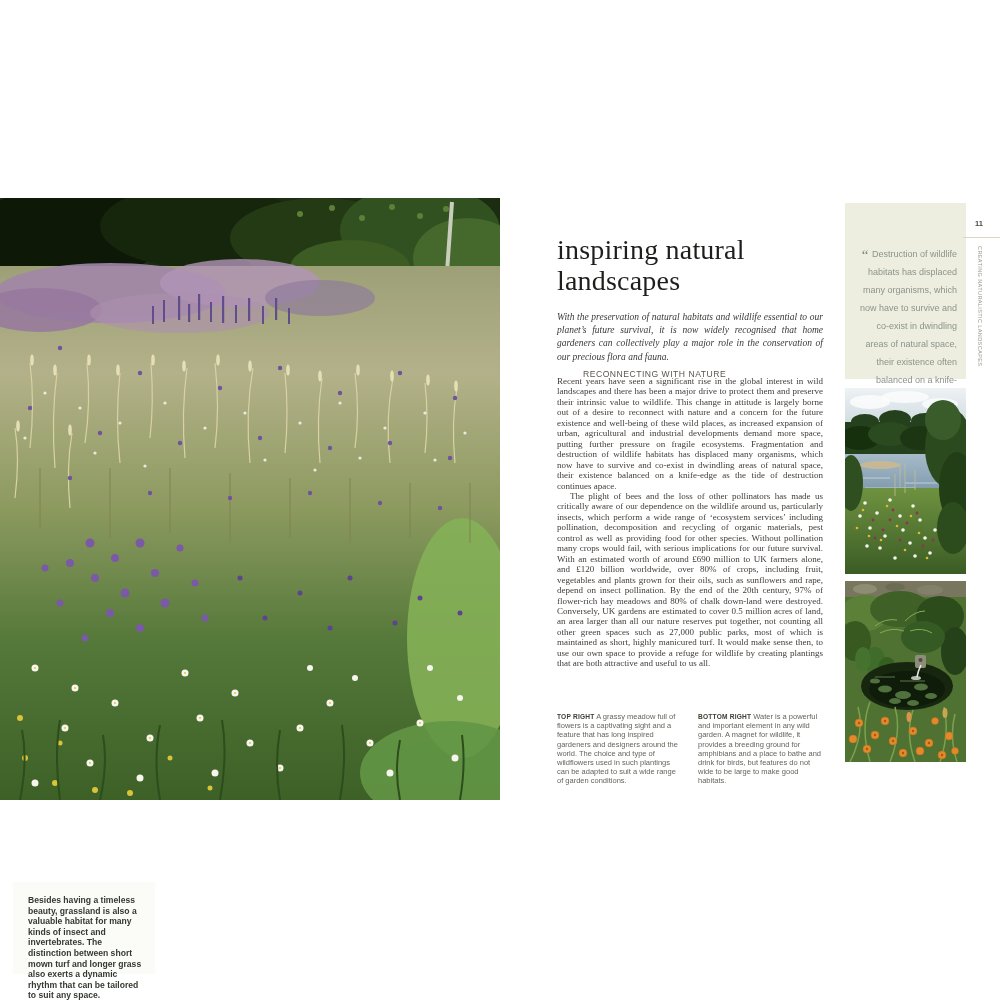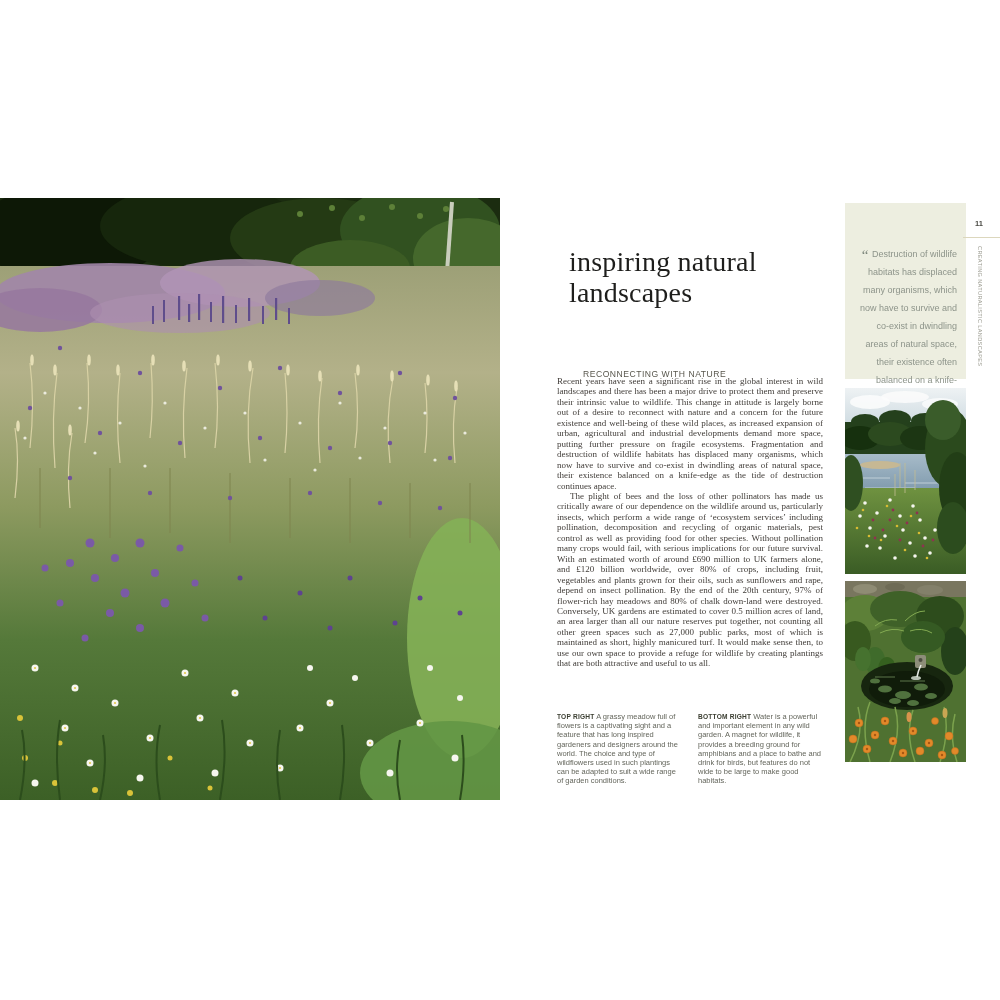--- a/index.html
+++ b/index.html
@@ -9,21 +9,21 @@
 
   
   #left-photo{left:0;top:198px;width:500px;height:602px;}
   #left-photo svg{display:block;width:100%;height:100%;}
 
   #overlay-box{left:13px;top:684px;width:142px;height:92px;
         background:rgba(250,250,245,0.78);padding:13px 10px 10px 15px;box-sizing:border-box;}
   #overlay-box p{margin:0;font-size:8.6px;line-height:10.6px;font-weight:bold;color:#343a30;}
 
   
-  #page-title{left:557px;top:234px;width:275px;margin:12px;
+  #page-title{left:557px;top:234px;width:275px;margin:0;
         font-family:"Liberation Serif",serif;font-weight:normal;
         font-size:28px;line-height:31px;color:#1e1e1c;letter-spacing:0.2px;}
   #intro{left:557px;top:311px;width:266px;margin:0;
         font-family:"Liberation Serif",serif;font-style:italic;
         font-size:9.5px;line-height:13.2px;color:#3a3835;text-align:justify;}
   #section-heading{left:557px;top:369px;width:266px;margin:0;
         font-size:8.6px;font-weight:normal;letter-spacing:0.5px;color:#58564c;padding-left:26px;}
   #body-copy{left:557px;top:376px;width:266px;}
   #body-copy p{margin:0;font-family:"Liberation Serif",serif;
         font-size:9px;line-height:10.45px;color:#403c38;text-align:justify;}
@@ -295,24 +295,28 @@
           <path d="M100,602 q8,-35 3,-65"></path>
         <path d="M160,602 q-7,-40 0,-75"></path>
           <path d="M220,602 q8,-45 2,-80"></path>
           <path d="M280,602 q-6,-35 0,-70"></path>
         <path d="M340,602 q7,-40 2,-75"></path>
           <path d="M400,602 q-6,-30 0,-60"></path>
           <path d="M460,602 q6,-35 2,-65"></path>
       </g>
     </svg>
 
+    <div class="abs" id="overlay-box">
+      <p>Besides having a timeless beauty, grassland is also a valuable habitat for many kinds of insect and invertebrates. The distinction between short mown turf and longer grass also exerts a dynamic rhythm that can be tailored to suit any space.</p>
+    </div>
   </div>
 
   <h1 class="abs" id="page-title">inspiring natural landscapes</h1>
 
+  <p class="abs" id="intro">With the preservation of natural habitats and wildlife essential to our planet’s future survival, it is now widely recognised that home gardeners can collectively play a major role in the conservation of our precious flora and fauna.</p>
 
   <h2 class="abs" id="section-heading">RECONNECTING WITH NATURE</h2>
 
   <div class="abs" id="body-copy">
     <p>Recent years have seen a significant rise in the global interest in wild landscapes and there has been a major drive to protect them and preserve their intrinsic value to wildlife. This change in attitude is largely borne out of a desire to reconnect with nature and a concern for the future existence and well-being of these wild places, as increased expansion of urban, agricultural and industrial developments demand more space, putting further pressure on fragile ecosystems. Fragmentation and destruction of wildlife habitats has displaced many organisms, which now have to survive and co-exist in dwindling areas of natural space, their existence balanced on a knife-edge as the tide of destruction continues apace.</p>
     <p class="indent">The plight of bees and the loss of other pollinators has made us critically aware of our dependence on the wildlife around us, particularly insects, which perform a wide range of ‘ecosystem services’ including pollination, decomposition and recycling of organic materials, pest control as well as providing food for other species. Without pollination many crops would fail, with serious implications for our future survival. With an estimated worth of around £690 million to UK farmers alone, and £120 billion worldwide, over 80% of crops, including fruit, vegetables and plants grown for their oils, such as sunflowers and rape, depend on insect pollination. By the end of the 20th century, 97% of flower-rich hay meadows and 80% of chalk down-land were destroyed. Conversely, UK gardens are estimated to cover 0.5 million acres of land, an area larger than all our nature reserves put together, not counting all other green spaces such as 27,000 public parks, most of which is maintained as short, highly manicured turf. It would make sense then, to use our own space to provide a refuge for wildlife by creating plantings that are both attractive and useful to us all.</p>
   </div>
 
   <div class="abs" id="captions">
     <p class="cap"><b>TOP RIGHT</b><span> A grassy meadow full of flowers is a captivating sight and a feature that has long inspired gardeners and designers around the world. The choice and type of wildflowers used in such plantings can be adapted to suit a wide range of garden conditions.</span></p>

